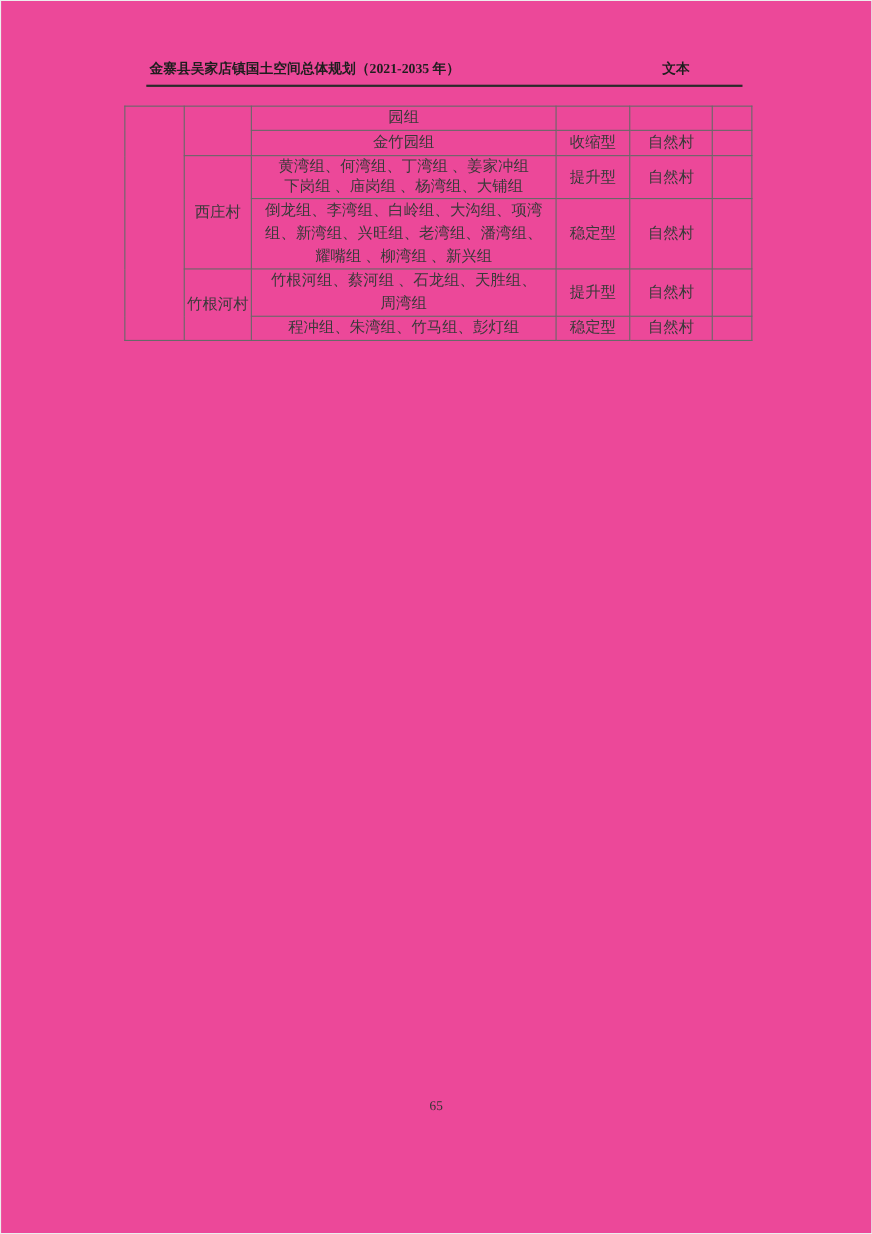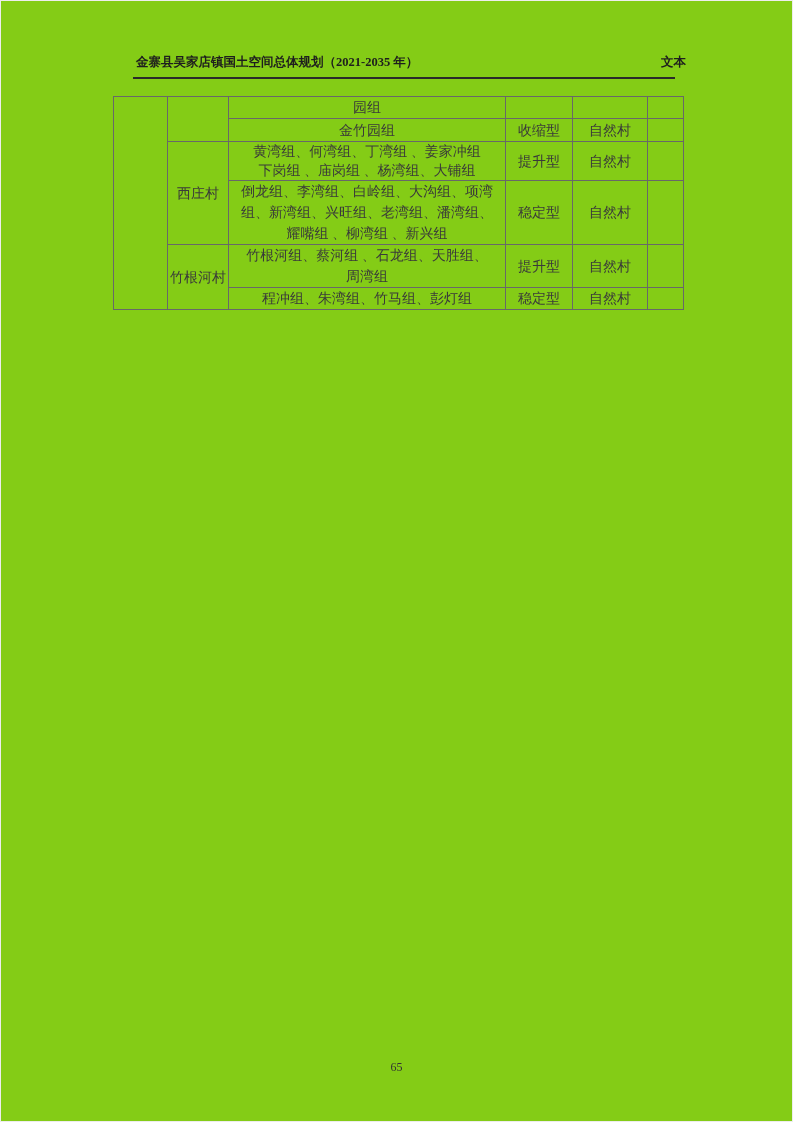--- a/index.html
+++ b/index.html
@@ -4,40 +4,40 @@
 <style>
   html, body {
     margin: 0;
     padding: 0;
     background: #ffffff;
   }
   .page {
     position: relative;
     width: 793px;
     height: 1122px;
-    background: #84cc16;
+    background: #ec4899;
     font-family: "Liberation Serif", "DejaVu Serif", serif;
     color: #3a3a3a;
     box-shadow: inset 0 0 0 1px #ededed;
     overflow: hidden;
   }
   
   .header-title {
     position: absolute;
     left: 136px;
     top: 54px;
     font-size: 12.5px;
     font-weight: bold;
     color: #1e1e1e;
     letter-spacing: 0px;
     white-space: nowrap;
   }
   .header-doc-type {
     position: absolute;
-    left: 661px;
+    left: 602px;
     top: 54px;
     font-size: 12.5px;
     font-weight: bold;
     color: #1e1e1e;
     white-space: nowrap;
   }
   .header-rule {
     position: absolute;
     left: 133px;
     top: 77px;
@@ -71,21 +71,21 @@
   .r4 { height: 63px; margin-top: 28px; }
   .r5 { height: 42px; }
   .r6 { height: 22px; }
   td.groups div { line-height: 19px; }
   .r4 td.groups div, .r5 td.groups div { line-height: 21px; }
   td.village-name { padding: 0 4px; line-height: 20px; }
   
   .page-number {
     position: absolute;
     left: 0;
-    top: 1060px;
+    top: 998px;
     width: 793px;
     text-align: center;
     font-size: 12px;
     color: #333333;
   }
 </style>
 </head>
 <body>
 
 <div class="page">

